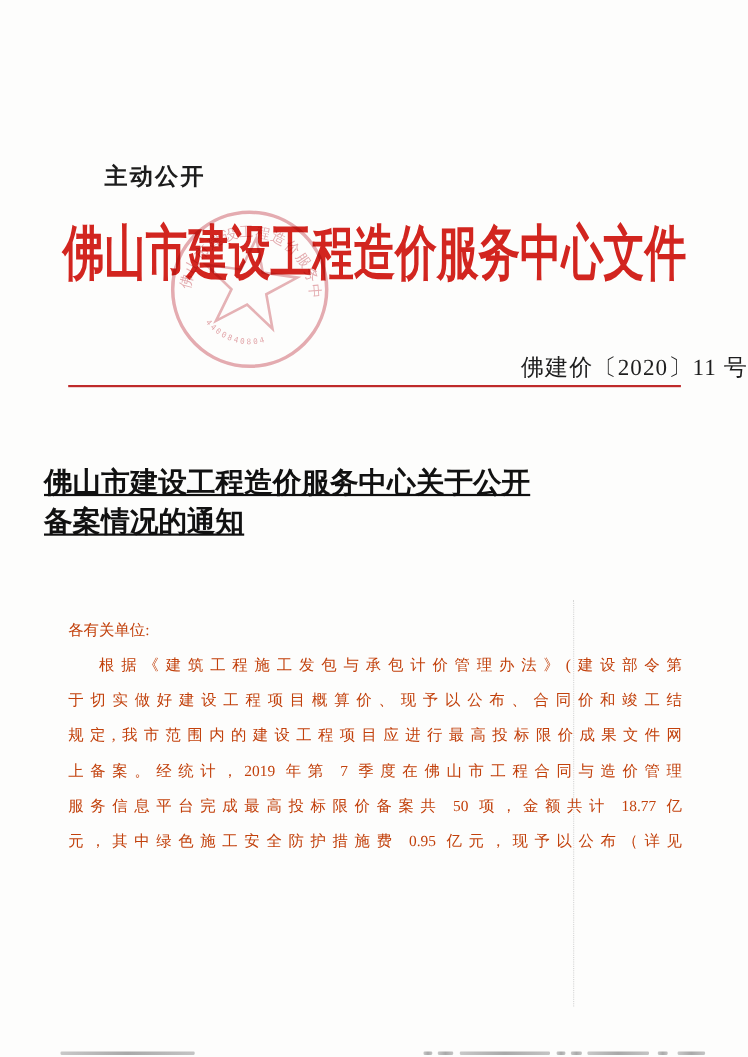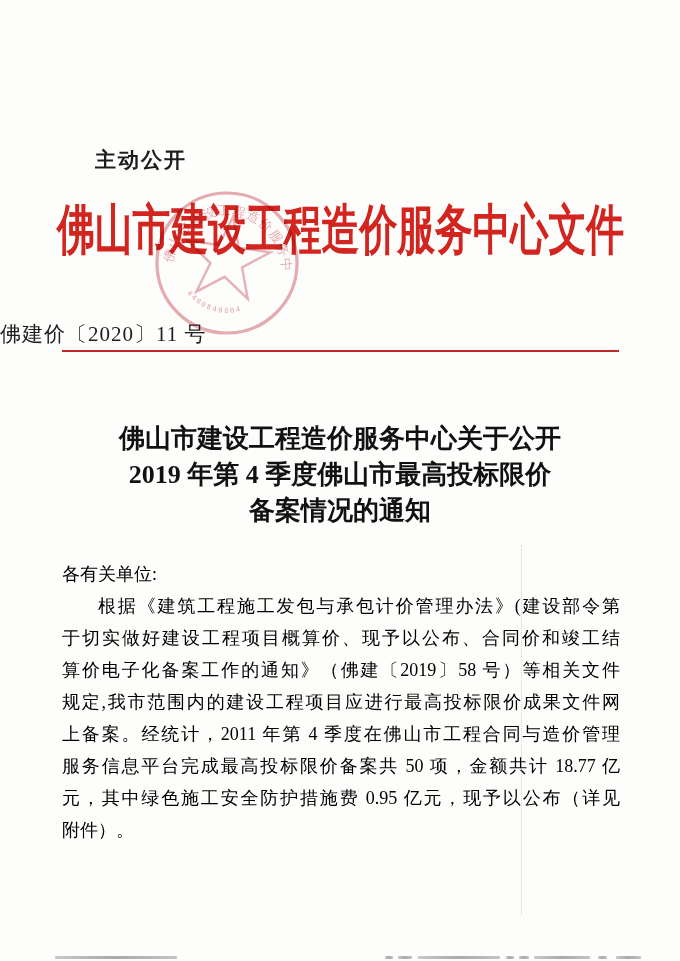--- a/index.html
+++ b/index.html
@@ -43,48 +43,48 @@
     left: 152px; top: 188px;
     width: 150px; height: 150px;
     mix-blend-mode: multiply;
     filter: blur(0.5px);
     opacity: 0.78;
   }
   .doc-number {
     position: absolute;
     left: 0; top: 320px;
     width: 100%;
-    text-align: left;
+    text-align: right;
     font-size: 21px;
     letter-spacing: 1px;
     color: #1e1e1e;
   }
   .red-rule {
     position: absolute;
     left: 62px; top: 350px;
     width: 557px; height: 2px;
     background: #bf2b2b;
   }
   .notice-title {
     position: absolute;
     left: 40px; top: 421px;
     width: 600px;
-    text-align: center;
     font-weight: 700;
     font-size: 26px;
     line-height: 36px;
     color: #111;
+    text-decoration: underline;
   }
   .body-block {
     position: absolute;
     left: 62px; top: 558px;
     width: 558px;
-    font-size: 18px;
+    font-size: 14px;
     line-height: 32px;
-    color: #000000;
+    color: #c2410c;
   }
   .body-line { text-align: justify; }
   .body-line.j { text-align-last: justify; }
   .body-line.indent { text-indent: 2em; }
   .v-artifact {
     position: absolute;
     left: 521px; top: 545px;
     height: 370px; width: 0;
     border-left: 1px dotted rgba(140,140,140,0.35);
   }
@@ -118,34 +118,31 @@
       <textPath href="#arcBottom" startOffset="12%">4400840804</textPath>
     </text>
   </svg>
 
   <div class="doc-number">佛建价〔2020〕11 号</div>
 
   <div class="red-rule"></div>
 
   <div class="notice-title">
     <div>佛山市建设工程造价服务中心关于公开</div>
-    <div>2019 年第 4 季度佛山市最高投标限价</div>
     <div>备案情况的通知</div>
   </div>
 
   <div class="body-block">
     <div class="body-line">各有关单位:</div>
     <div class="body-line j indent">根据《建筑工程施工发包与承包计价管理办法》(建设部令第</div>
     <div class="body-line j">于切实做好建设工程项目概算价、现予以公布、合同价和竣工结</div>
-    <div class="body-line j">算价电子化备案工作的通知》（佛建〔2019〕58 号）等相关文件</div>
     <div class="body-line j">规定,我市范围内的建设工程项目应进行最高投标限价成果文件网</div>
-    <div class="body-line j">上备案。经统计，2011 年第 4 季度在佛山市工程合同与造价管理</div>
+    <div class="body-line j">上备案。经统计，2019 年第 7 季度在佛山市工程合同与造价管理</div>
     <div class="body-line j">服务信息平台完成最高投标限价备案共 50 项，金额共计 18.77 亿</div>
     <div class="body-line j">元，其中绿色施工安全防护措施费 0.95 亿元，现予以公布（详见</div>
-    <div class="body-line">附件）。</div>
   </div>
 
   <div class="v-artifact"></div>
 
   <div class="scan-strip" style="left:55px;width:122px;"></div>
   <div class="scan-strip" style="left:385px;width:8px;"></div>
   <div class="scan-strip" style="left:398px;width:14px;"></div>
   <div class="scan-strip" style="left:418px;width:82px;"></div>
   <div class="scan-strip" style="left:506px;width:8px;"></div>
   <div class="scan-strip" style="left:519px;width:10px;"></div>

